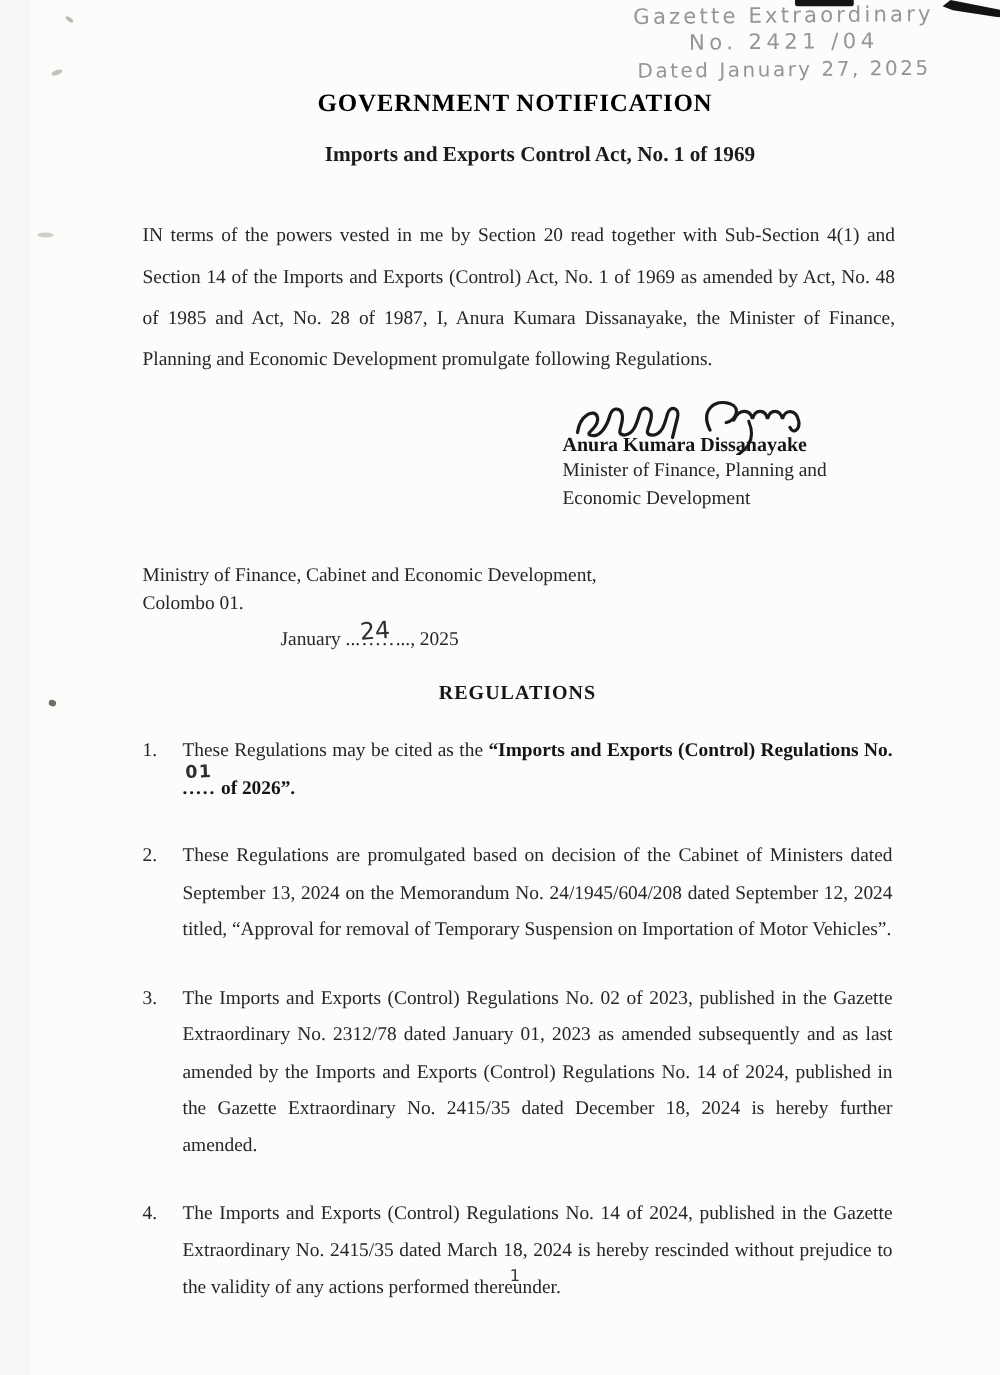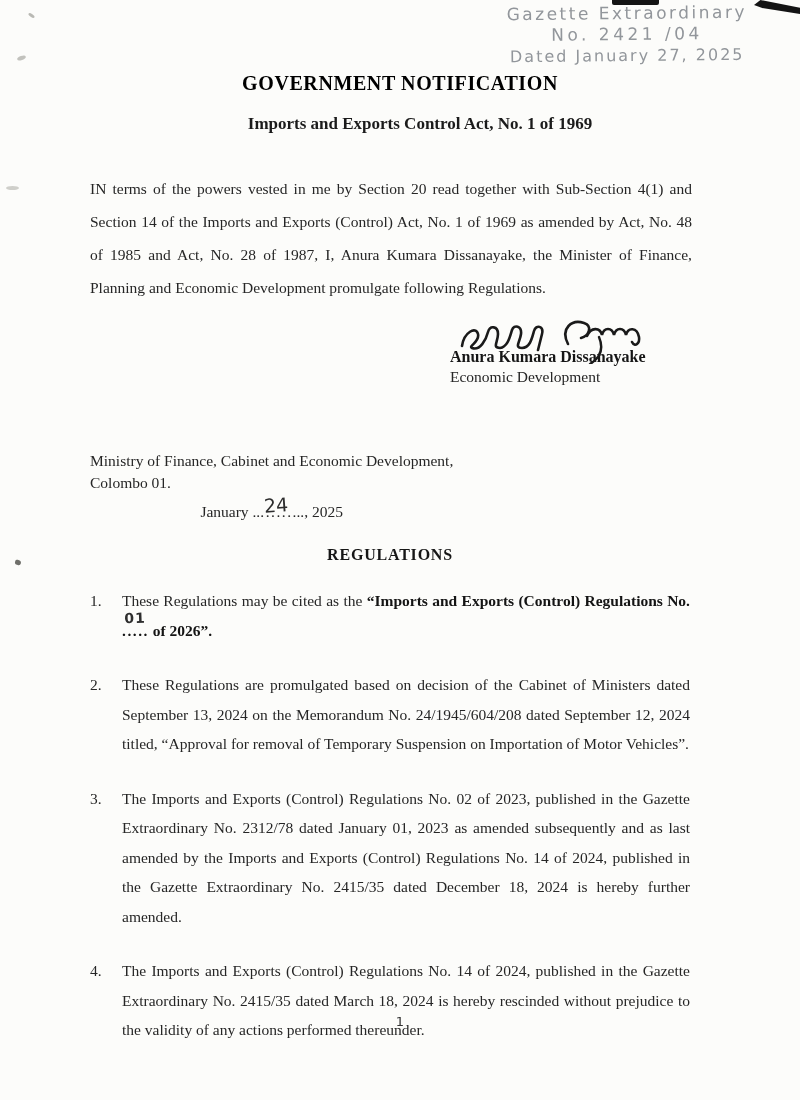--- a/index.html
+++ b/index.html
@@ -8,20 +8,21 @@
     font-family: "Liberation Serif", serif;
     background: #f6f6f4;
     color: #262626;
     position: relative;
     overflow: hidden;
   }
   .page {
     position: absolute;
     inset: 0;
     background: #fcfcfa;
+    margin-left: 24px;
   }
 
   
   .artifact { position: absolute; background: #141414; }
   .art-top-bar { left: 612px; top: 0; width: 47px; height: 5px; border-radius: 0 0 2px 2px; }
   .art-corner {
     right: 0; top: 0; width: 46px; height: 14px;
     clip-path: polygon(0 35%, 14% 0, 100% 55%, 100% 100%, 18% 58%);
   }
   .speck { position: absolute; background: #b9b9b4; border-radius: 50%; }
@@ -57,21 +58,21 @@
     padding-left: 40px;
   }
 
   
   .preamble {
     position: absolute; top: 172px; left: 90px; width: 602px;
     font-size: 15.5px; line-height: 33px; text-align: justify;
   }
 
   
-  .sig-block { position: absolute; top: 312px; left: 450px; width: 260px; }
+  .sig-block { position: absolute; top: 312px; left: 426px; width: 260px; }
   .sig-svg { display: block; margin-bottom: -16px; position: relative; z-index: 2; }
   .sig-name { font-size: 16px; font-weight: bold; color: #151515; }
   .sig-title { font-size: 15.5px; line-height: 21.5px; }
 
   
   .addr { position: absolute; top: 450px; left: 90px; font-size: 15.5px; line-height: 22px; }
   .date-line { margin-top: 7px; text-align: center; }
 
   
   .fill { position: relative; display: inline-block; }
@@ -126,20 +127,21 @@
 
   <p class="preamble">IN terms of the powers vested in me by Section 20 read together with Sub-Section 4(1) and Section 14 of the Imports and Exports (Control) Act, No. 1 of 1969 as amended by Act, No. 48 of 1985 and Act, No. 28 of 1987, I, Anura Kumara Dissanayake, the Minister of Finance, Planning and Economic Development promulgate following Regulations.</p>
 
   <div class="sig-block">
     <svg class="sig-svg" width="225" height="52" viewBox="0 0 225 52" fill="none">
       <path d="M12 34 C14 20 26 14 28 22 C30 30 18 34 22 36 C30 39 36 28 38 20 C40 13 48 14 48 22 C48 30 42 36 50 36 C58 35 60 24 62 18 C64 12 72 14 71 22 C70 30 64 36 72 36 C80 36 82 26 84 19 C86 12 94 14 92 22 L88 38" stroke="#1a1a1a" stroke-width="2.6" stroke-linecap="round"></path>
       <path d="M118 32 C110 16 122 7 134 11 C143 14 139 24 131 26 M137 24 C141 15 150 15 152 23 C154 15 162 15 164 23 C166 15 174 15 176 23 C178 15 187 15 189 25 C190 31 185 36 182 30" stroke="#1a1a1a" stroke-width="2.6" stroke-linecap="round"></path>
       <path d="M149 25 C154 37 150 46 140 52" stroke="#1a1a1a" stroke-width="2.4" stroke-linecap="round"></path>
     </svg>
     <div class="sig-name">Anura Kumara Dissanayake</div>
+    <div class="sig-title">Minister of Finance, Planning and</div>
     <div class="sig-title">Economic Development</div>
   </div>
 
   <div class="addr">
     <div>Ministry of Finance, Cabinet and Economic Development,</div>
     <div>Colombo 01.</div>
     <div class="date-line"><span>January ..</span><span class="fill"><span class="dots">......</span><span class="hand-ink hand-date">24</span></span><span>..., 2025</span></div>
   </div>
 
   <div class="regs">

